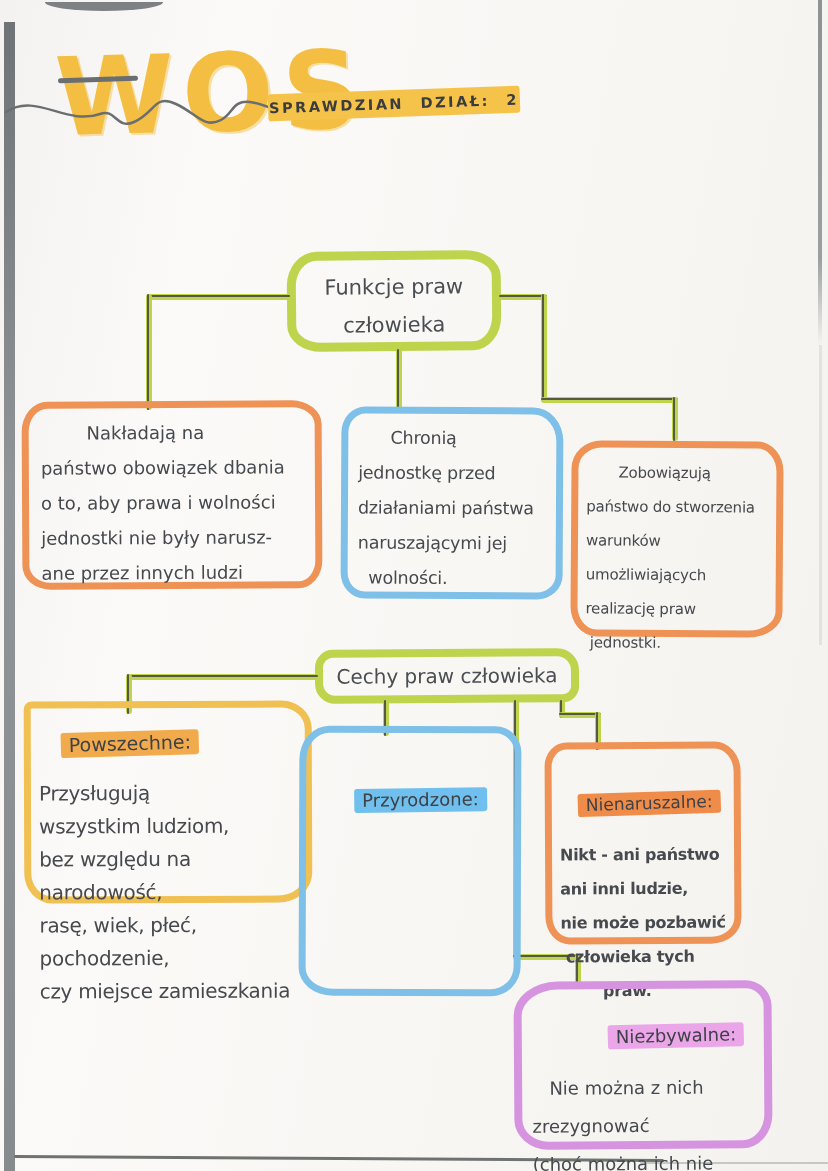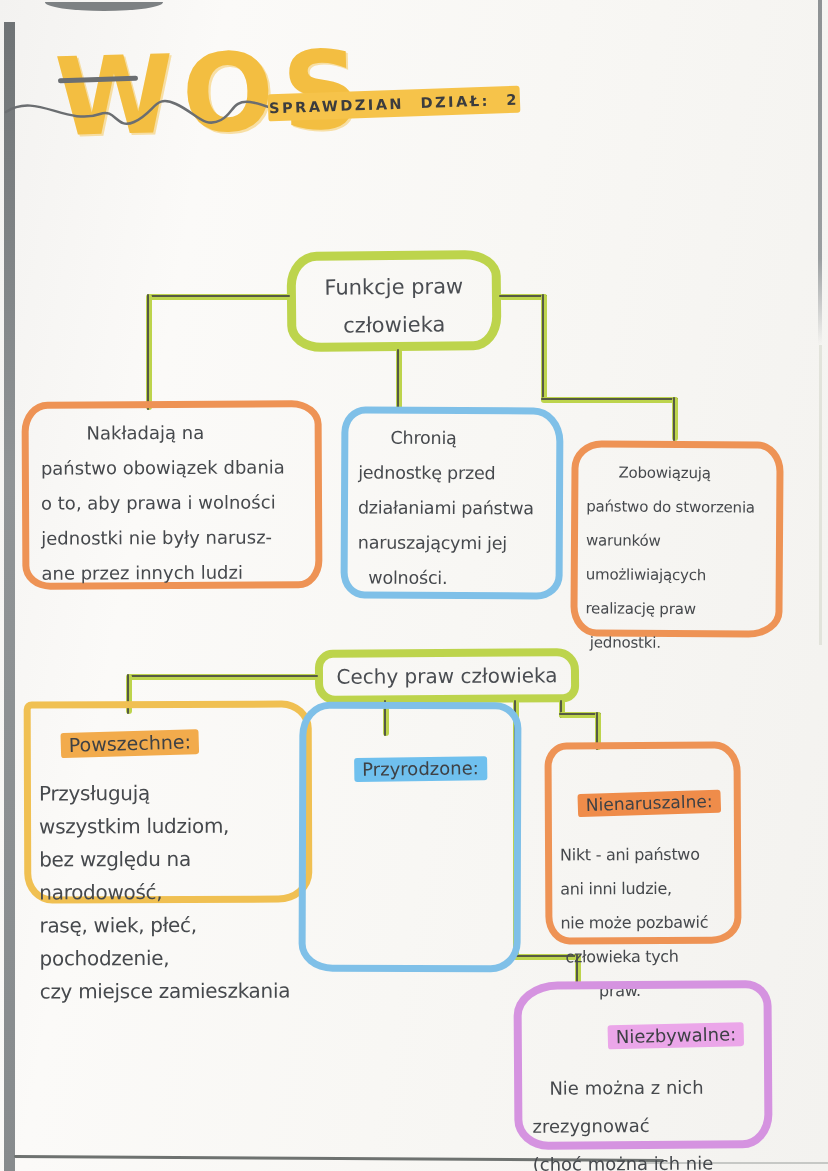--- a/index.html
+++ b/index.html
@@ -49,33 +49,33 @@
     font-size:18px;line-height:35px;padding:7px 12px;}
   .box-b1{left:341px;top:407px;width:222px;height:192px;border:7px solid #7fc0e8;
     border-radius:24px 30px 26px 24px/26px 34px 24px 26px;transform:rotate(.3deg);
     font-size:17.5px;line-height:35px;padding:7px 10px;letter-spacing:-.2px;}
   .box-o2{left:571px;top:441px;width:212px;height:196px;border:7px solid #ee9355;
     border-radius:30px 26px 34px 26px/28px 30px 26px 30px;transform:rotate(.4deg);
     font-size:15px;line-height:34px;padding:8px 8px;letter-spacing:-.2px;}
   .box-y{left:24px;top:701px;width:288px;height:202px;border:7px solid #f0c052;
     border-radius:8px 30px 34px 28px/8px 28px 30px 30px;transform:rotate(-.2deg);
     padding:2px 8px;}
-  .box-b2{left:299px;top:702px;width:222px;height:270px;border:7px solid #7fc0e8;
+  .box-b2{left:299px;top:726px;width:222px;height:270px;border:7px solid #7fc0e8;
     border-radius:30px 26px 30px 34px/34px 26px 30px 28px;transform:rotate(.2deg);
-    padding:6px 10px;}
+    padding:13px 10px;}
   .box-o3{left:545px;top:742px;width:196px;height:202px;border:7px solid #ee9355;
     border-radius:22px 26px 30px 24px/24px 30px 26px 28px;transform:rotate(-.3deg);
     padding:2px 8px;}
   .box-p{left:514px;top:981px;width:258px;height:168px;border:8px solid #d593e0;
     border-radius:44px 26px 30px 34px/34px 26px 34px 30px;transform:rotate(-.4deg);
     padding:0 10px;}
   .body-txt{white-space:pre-wrap;color:#46494d;}
   .box-y .body-txt{font-size:20px;line-height:33px;letter-spacing:-.3px;margin-top:2px;}
   .box-b2 .body-txt{font-size:16px;line-height:33.5px;letter-spacing:-.3px;margin-top:3px;}
-  .box-o3 .body-txt{font-size:16px;line-height:34px;letter-spacing:-.3px;margin-top:4px;}
+  .box-o3 .body-txt{font-size:16px;line-height:34px;letter-spacing:-.3px;margin-top:4px;font-weight:bold;}
   .box-p .body-txt{font-size:18px;line-height:38px;margin-top:2px;}
   .hl{display:inline-block;padding:1px 8px 2px;font-weight:500;color:#3e4145;border-radius:3px;}
   .hl-y{background:#f2ab4c;font-size:19px;transform:rotate(-1.5deg);margin:2px 0 0 2px;}
   .hl-b{background:#6fc0ee;font-size:18px;transform:rotate(-1deg);margin:4px 0 0 38px;}
   .hl-o{background:#ef8c4a;font-size:17px;transform:rotate(-1.5deg);margin:3px 0 0 18px;}
   .hl-p{background:#eba6e9;font-size:18px;transform:rotate(-1deg);margin:-6px 0 0 76px;}
 
   
   .seg{position:absolute;background:#bdd44c;border-radius:3px;}
   .seg.h{height:6px;}

